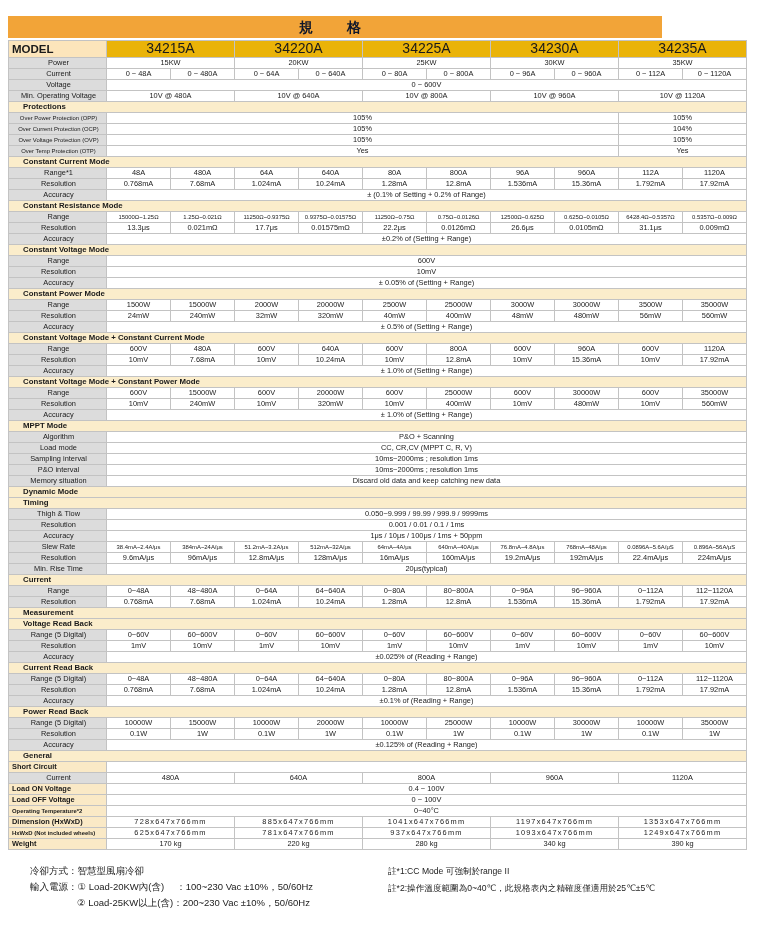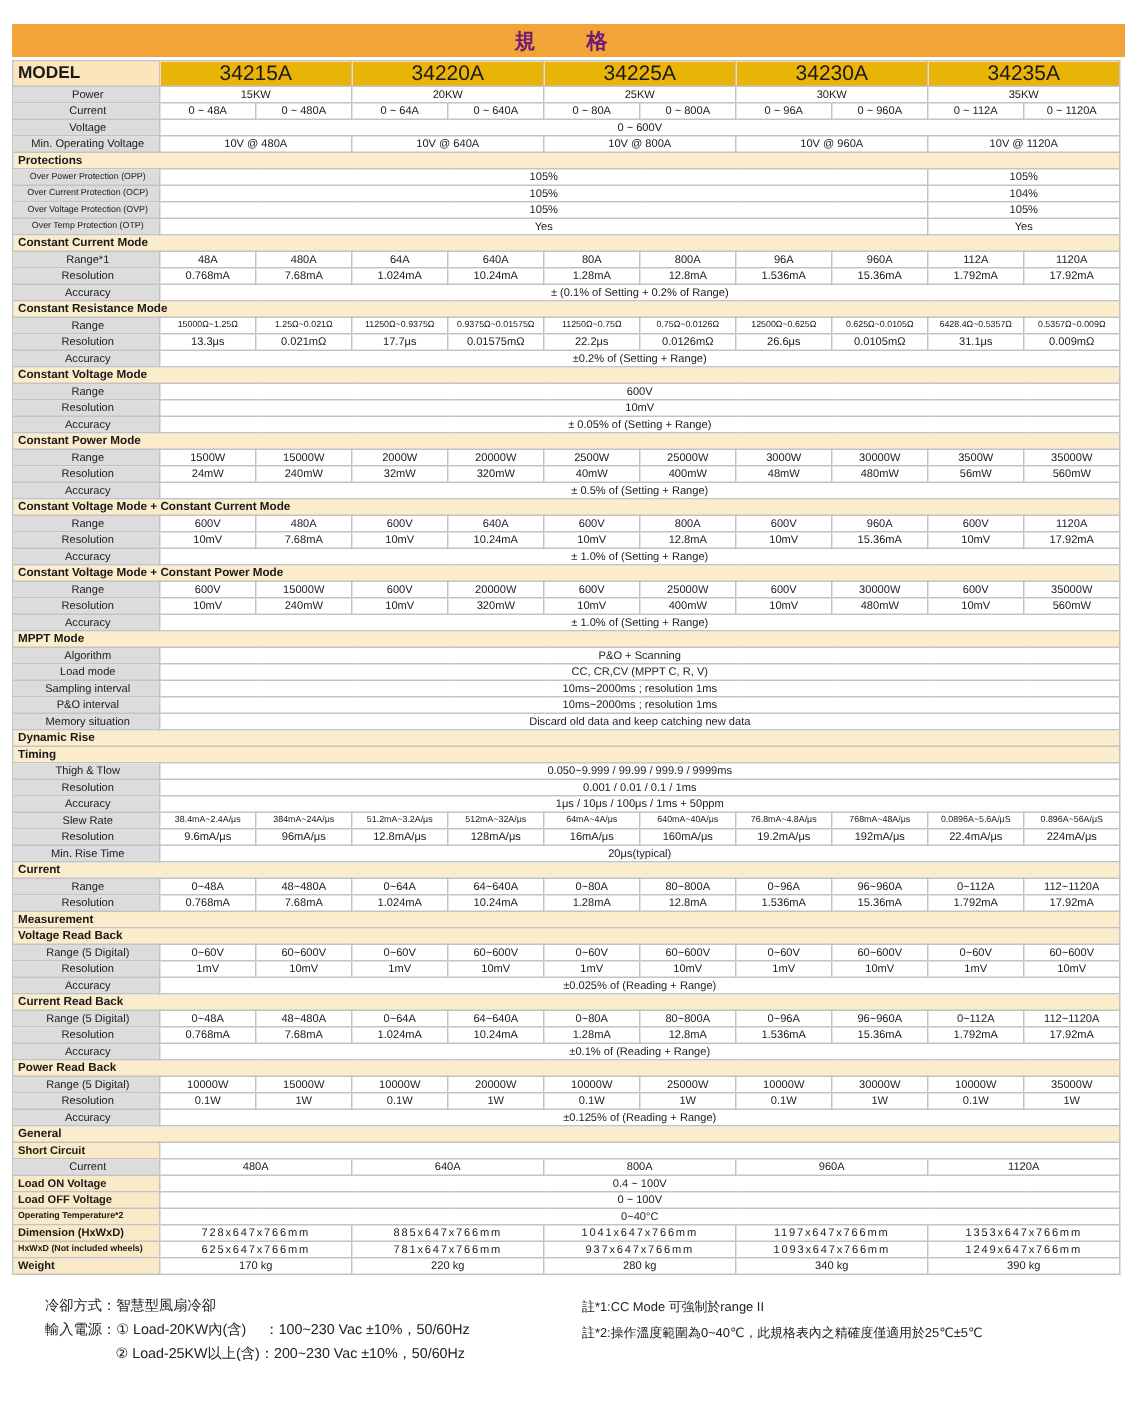--- a/index.html
+++ b/index.html
@@ -1,26 +1,26 @@
 <!DOCTYPE html>
 <html><head>
 <meta charset="utf-8">
 <style>
   html,body{margin:0;padding:0;background:#ffffff;}
   body{width:760px;height:950px;font-family:"Liberation Sans","DejaVu Sans",sans-serif;color:#111;}
   .wrap{padding:16px 0 0 8px;}
-  .title-band{width:742px;background:#F2A438;height:22px;line-height:22px;text-align:center;
-    font-weight:bold;font-size:14px;letter-spacing:10px;color:#701a75;}
+  .title-band{width:654px;background:#F2A438;height:22px;line-height:22px;text-align:center;
+    font-weight:bold;font-size:14px;letter-spacing:10px;color:#0f172a;}
   table{border-collapse:collapse;table-layout:fixed;width:652px;margin-top:2px;}
   td{border:1px solid #c3c3c3;height:10px;padding:0 1px;font-size:7.4px;line-height:1.1;
      text-align:center;overflow:hidden;white-space:nowrap;color:#1a1a1a;}
   td.lab{background:#dcdcdc;text-align:center;padding-left:3px;}
   td.mlab{background:#fce5bb;text-align:left;padding-left:3px;font-weight:bold;font-size:11.5px;height:16px;}
   td.mcell{background:#eab308;font-weight:normal;font-size:14px;height:16px;}
-  td.section{background:#fbedcb;font-weight:bold;text-align:left;padding-left:3px;font-size:7.8px;}
+  td.section{background:#fbedcb;font-weight:bold;text-align:left;padding-left:14px;font-size:7.8px;}
   td.tan{background:#fae9c6;font-weight:bold;text-align:left;padding-left:3px;margin-top:12px;}
   td.sm{font-size:5.9px;}
   tr.small td.val{font-size:5.9px;}
   td.sp{letter-spacing:1.2px;}
   .notes{display:flex;margin-top:13px;padding-left:22px;}
   .notes-left{width:358px;font-size:9.5px;line-height:1.7;color:#222;}
   .notes-right{font-size:8.6px;line-height:2.0;color:#222;}
   .indent{margin-left:47px;}
 </style>
 </head>
@@ -304,21 +304,21 @@
         </tr>
         <tr>
           <td class="lab">P&amp;O interval</td>
           <td class="val" colspan="10">10ms~2000ms ; resolution 1ms</td>
         </tr>
         <tr>
           <td class="lab">Memory situation</td>
           <td class="val" colspan="10">Discard old data and keep catching new data</td>
         </tr>
         <tr>
-          <td class="section" colspan="11">Dynamic Rise</td>
+          <td class="section" colspan="11">Dynamic Mode</td>
         </tr>
         <tr>
           <td class="section" colspan="11">Timing</td>
         </tr>
         <tr>
           <td class="lab">Thigh &amp; Tlow</td>
           <td class="val" colspan="10">0.050~9.999 / 99.99 / 999.9 / 9999ms</td>
         </tr>
         <tr>
           <td class="lab">Resolution</td>

